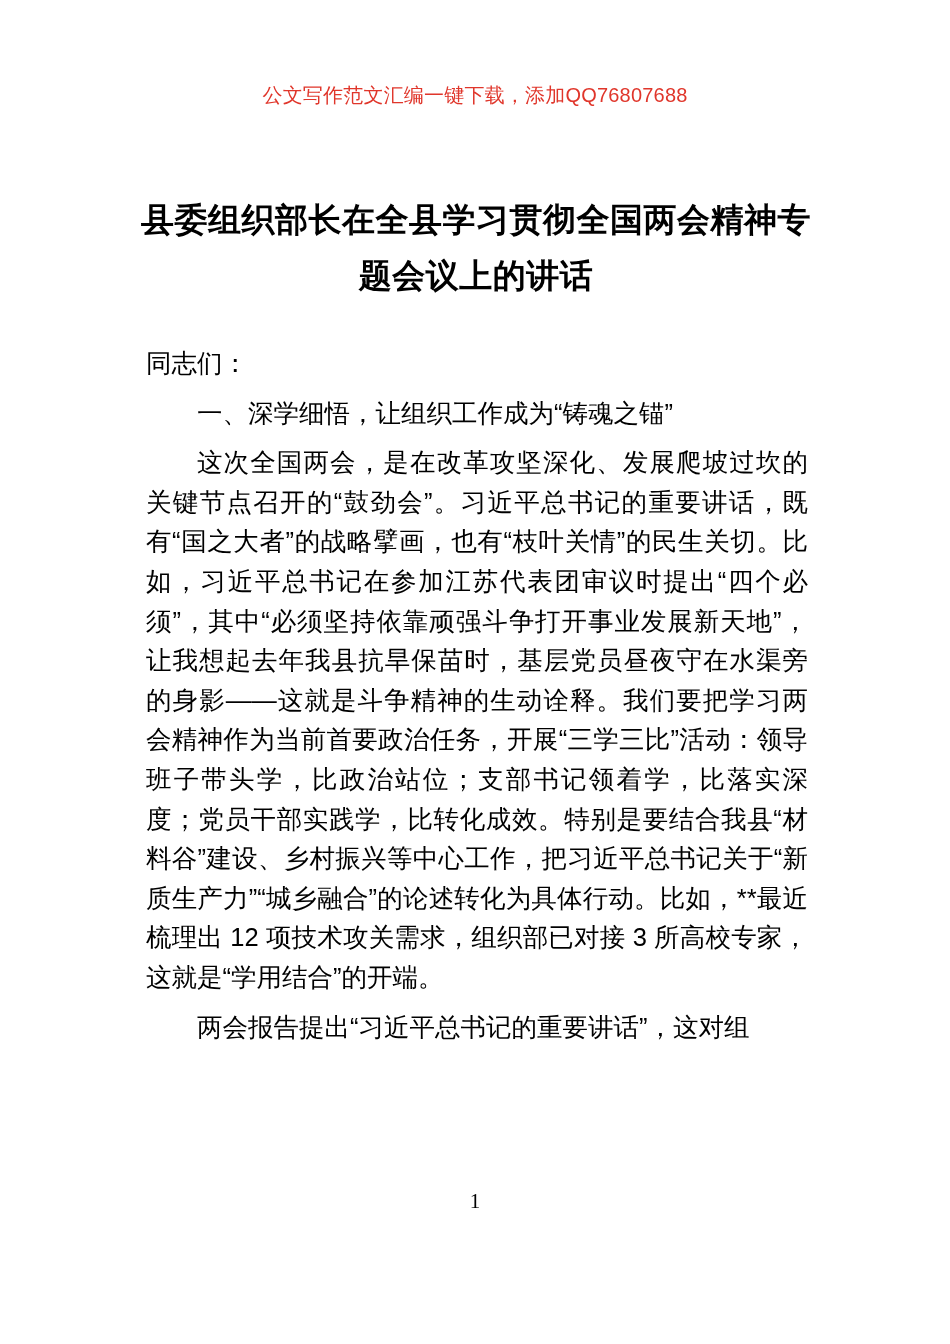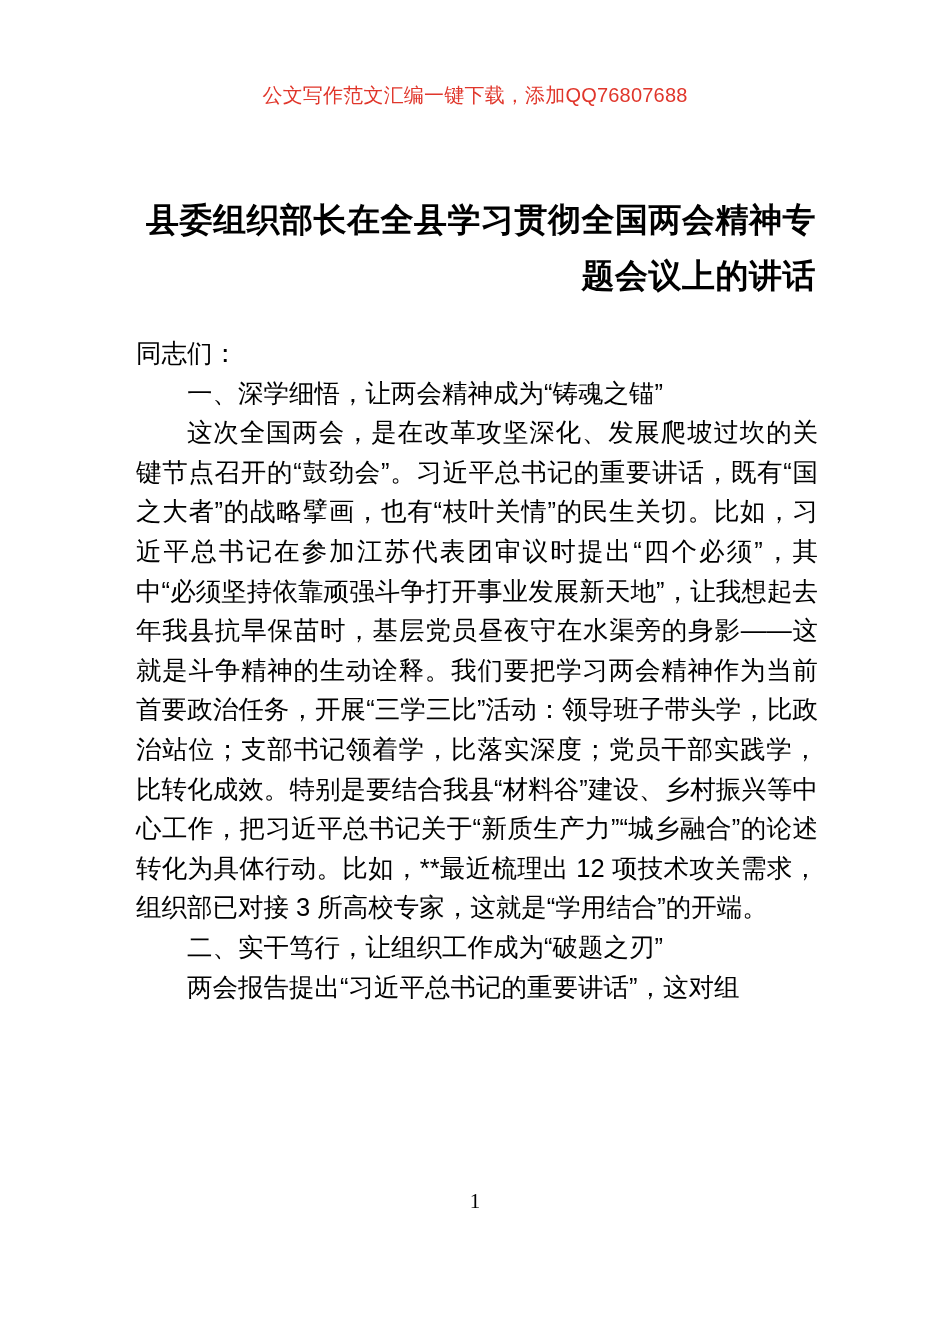--- a/index.html
+++ b/index.html
@@ -34,21 +34,21 @@
     letter-spacing: 0.2px;
     white-space: nowrap;
   }
 
   
   .doc-title {
     position: absolute;
     top: 170px;
     left: 136px;
     width: 680px;
-    text-align: right;
+    text-align: center;
     font-size: 33px;
     line-height: 56px;
     font-weight: bold;
     color: #000000;
     letter-spacing: 0.5px;
     font-family: "Liberation Sans", "DejaVu Sans", sans-serif;
   }
 
   
   .body-block {
@@ -58,21 +58,21 @@
     width: 682px;
     color: #000000;
     font-size: 25.5px;
     line-height: 39.6px;
     font-family: "Liberation Sans", "DejaVu Sans", sans-serif;
     text-align: justify;
     text-justify: inter-ideograph;
     letter-spacing: 0px;
   }
   .para {
-    margin: 0;
+    margin: 10px;
     text-indent: 2em;
     text-align: justify;
     text-justify: inter-ideograph;
   }
   .para.no-indent {
     text-indent: 0;
   }
 
   
   .page-number {
@@ -91,21 +91,20 @@
 <body>
 
 <div class="page">
 
   <div class="promo-header">公文写作范文汇编一键下载，添加QQ76807688</div>
 
   <h1 class="doc-title">县委组织部长在全县学习贯彻全国两会精神专题会议上的讲话</h1>
 
   <div class="body-block">
     <p class="para no-indent">同志们：</p>
-    <p class="para">一、深学细悟，让两会精神成为“铸魂之锚”</p>
+    <p class="para">一、深学细悟，让组织工作成为“铸魂之锚”</p>
     <p class="para">这次全国两会，是在改革攻坚深化、发展爬坡过坎的关键节点召开的“鼓劲会”。习近平总书记的重要讲话，既有“国之大者”的战略擘画，也有“枝叶关情”的民生关切。比如，习近平总书记在参加江苏代表团审议时提出“四个必须”，其中“必须坚持依靠顽强斗争打开事业发展新天地”，让我想起去年我县抗旱保苗时，基层党员昼夜守在水渠旁的身影——这就是斗争精神的生动诠释。我们要把学习两会精神作为当前首要政治任务，开展“三学三比”活动：领导班子带头学，比政治站位；支部书记领着学，比落实深度；党员干部实践学，比转化成效。特别是要结合我县“材料谷”建设、乡村振兴等中心工作，把习近平总书记关于“新质生产力”“城乡融合”的论述转化为具体行动。比如，**最近梳理出 12 项技术攻关需求，组织部已对接 3 所高校专家，这就是“学用结合”的开端。</p>
-    <p class="para">二、实干笃行，让组织工作成为“破题之刃”</p>
     <p class="para">两会报告提出“习近平总书记的重要讲话”，这对组</p>
   </div>
 
   <div class="page-number">1</div>
 
 </div>
 
 </body></html>

